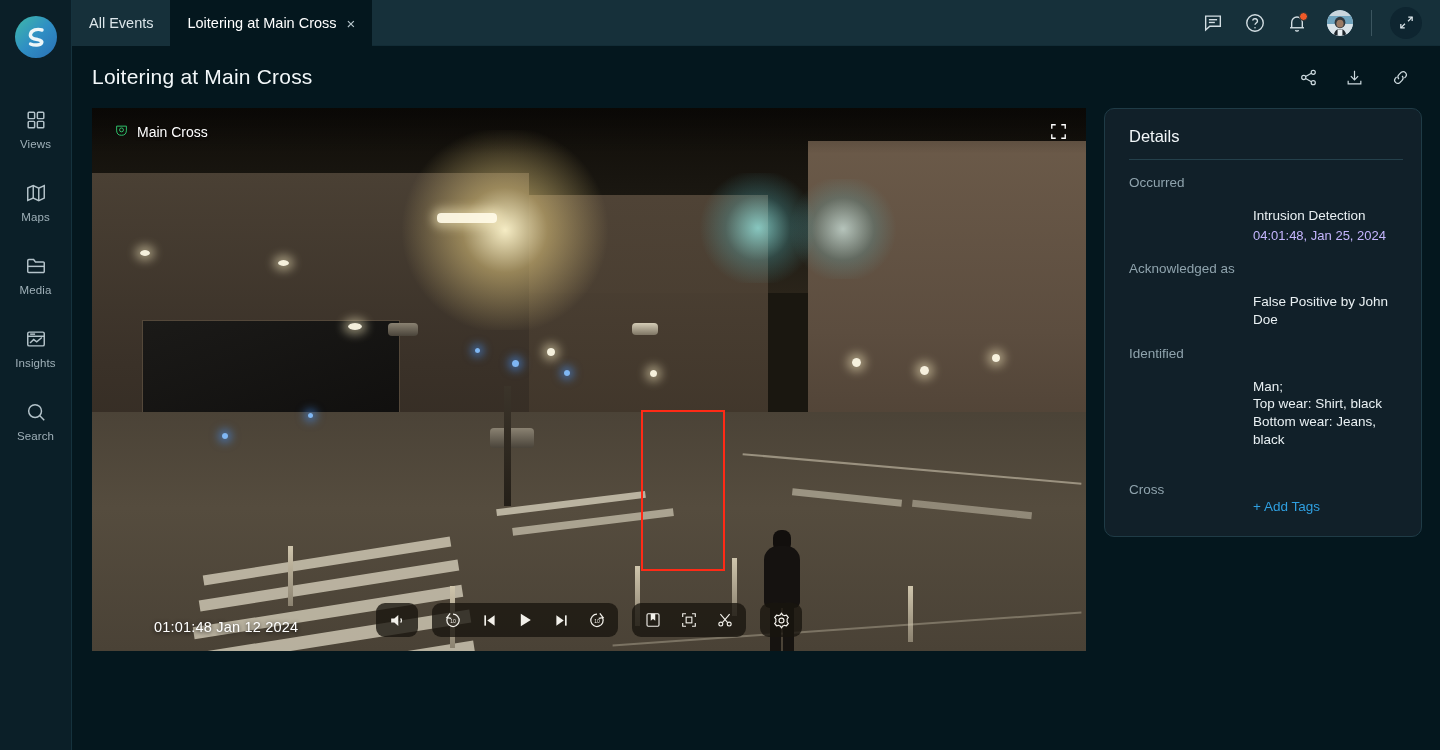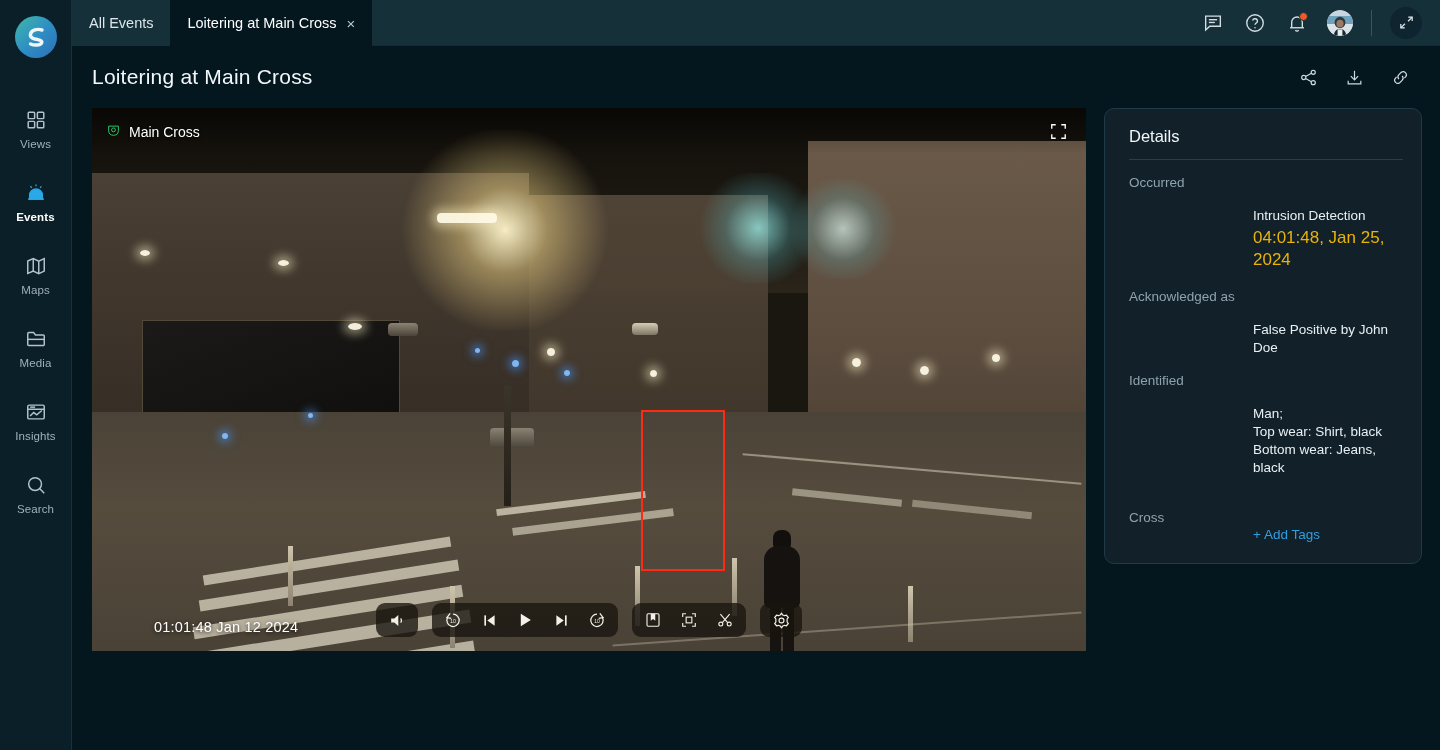--- a/index.html
+++ b/index.html
@@ -125,21 +125,21 @@
   .car { position:absolute; border-radius:4px; background: linear-gradient(180deg,#8a8272,#4a443a); }
   .person { position:absolute; left:668px; top:420px; width:44px; height:135px; }
   .person .torso { position:absolute; left:4px; top:18px; width:36px; height:62px;
                    border-radius: 14px 14px 6px 6px; background:#151210; }
   .person .head { position:absolute; left:13px; top:2px; width:18px; height:22px;
                   border-radius:8px; background:#120f0d; }
   .person .leg1 { position:absolute; left:10px; top:74px; width:11px; height:58px; background:#161310; border-radius:3px;}
   .person .leg2 { position:absolute; left:23px; top:74px; width:11px; height:58px; background:#161310; border-radius:3px;}
   .det-box { position:absolute; border:2px solid #ff2a16; }
   .cam-label {
-    position:absolute; left:14px; top:15px; display:flex; align-items:center; gap:8px;
+    position:absolute; left:22px; top:15px; display:flex; align-items:center; gap:8px;
     font-size:14px; color:#ffffff; text-shadow:0 1px 3px rgba(0,0,0,.8); z-index: 6;
   }
   .cam-label svg { stroke:#2fbf6a; fill:none; stroke-width:1.6; }
   .video-top-shade { position:absolute; left:0; top:0; width:100%; height:46px;
                      background: linear-gradient(180deg, rgba(0,0,0,.42), rgba(0,0,0,0)); z-index:5;}
   .fs-btn { position:absolute; right:18px; top:14px; cursor:pointer; z-index:6; }
   .fs-btn svg { stroke:#ffffff; fill:none; stroke-width:1.7; }
 
   .timestamp {
     position:absolute; left:62px; bottom:16px; font-size:14.5px; color:#ffffff;
@@ -160,21 +160,21 @@
     width: 318px; flex: 0 0 318px; margin-top: 0;
     background: #112029; border: 1px solid #1f3b46; border-radius: 10px;
     padding: 18px 18px 20px 24px;
   }
   .details h3 { font-size: 16.5px; font-weight: normal; color: #f2f7f9; margin-bottom: 13px; }
   .details-sep { height:1px; background:#24404b; margin: 0 0 14px 0; }
   .drow { display:flex; margin-bottom: 16px; align-items: flex-start; }
   .drow:last-child { margin-bottom: 0; align-items:center; }
   .dkey { width: 124px; flex:0 0 124px; font-size: 13.5px; color: #8fa3ad; line-height: 1.35; }
   .dval { flex:1; font-size: 13.5px; color: #e9f0f3; line-height: 1.32; margin-top: 33px; }
-  .dval .sub { display:block; color:#eab308; font-size:17px; margin-top:2px; }
+  .dval .sub { display:block; color:#c4b5fd; font-size:13px; margin-top:2px; }
   .add-tags { color:#2f9fe0; font-size:13.5px; cursor:pointer; }
 </style>
 </head>
 <body>
 
 <div class="app">
 
   <aside class="sidebar">
     <div class="logo">
       <svg width="30" height="30" viewBox="0 0 30 30" aria-hidden="true">
@@ -189,32 +189,20 @@
           <svg width="22" height="22" viewBox="0 0 24 24">
             <rect x="3.5" y="3.5" width="7" height="7" rx="1"></rect>
             <rect x="13.5" y="3.5" width="7" height="7" rx="1"></rect>
             <rect x="3.5" y="13.5" width="7" height="7" rx="1"></rect>
             <rect x="13.5" y="13.5" width="7" height="7" rx="1"></rect>
           </svg>
         </span>
         <span class="lbl">Views</span>
       </div>
 
-      <div class="nav-item active">
-        <span class="ico">
-          <svg width="22" height="22" viewBox="0 0 24 24">
-            <path d="M5 18 L5 14.5 A7 7 0 0 1 19 14.5 L19 18 Z" fill="#29a9e8" stroke="#29a9e8" stroke-width="1.4"></path>
-            <line x1="3.5" y1="18.6" x2="20.5" y2="18.6" stroke="#29a9e8" stroke-width="2"></line>
-            <line x1="6" y1="4.6" x2="7.3" y2="6.3" stroke="#29a9e8" stroke-width="1.4"></line>
-            <line x1="12" y1="2.6" x2="12" y2="4.6" stroke="#29a9e8" stroke-width="1.4"></line>
-            <line x1="17.8" y1="4.8" x2="16.6" y2="6.4" stroke="#29a9e8" stroke-width="1.4"></line>
-          </svg>
-        </span>
-        <span class="lbl">Events</span>
-      </div>
 
       <div class="nav-item">
         <span class="ico">
           <svg width="22" height="22" viewBox="0 0 24 24">
             <path d="M3 6.5 L9 4 L15 6.8 L21 4 L21 17.5 L15 20.3 L9 17.5 L3 20 Z"></path>
             <line x1="9" y1="4" x2="9" y2="17.5"></line>
             <line x1="15" y1="6.8" x2="15" y2="20.3"></line>
           </svg>
         </span>
         <span class="lbl">Maps</span>

